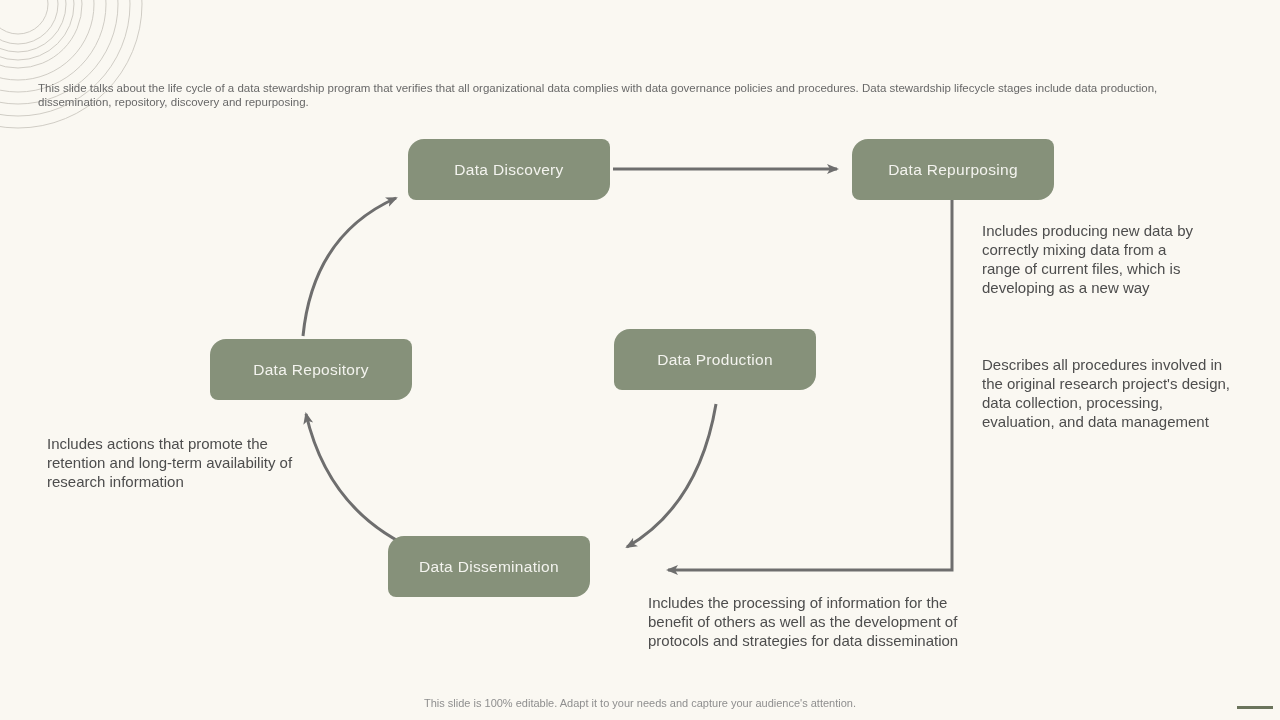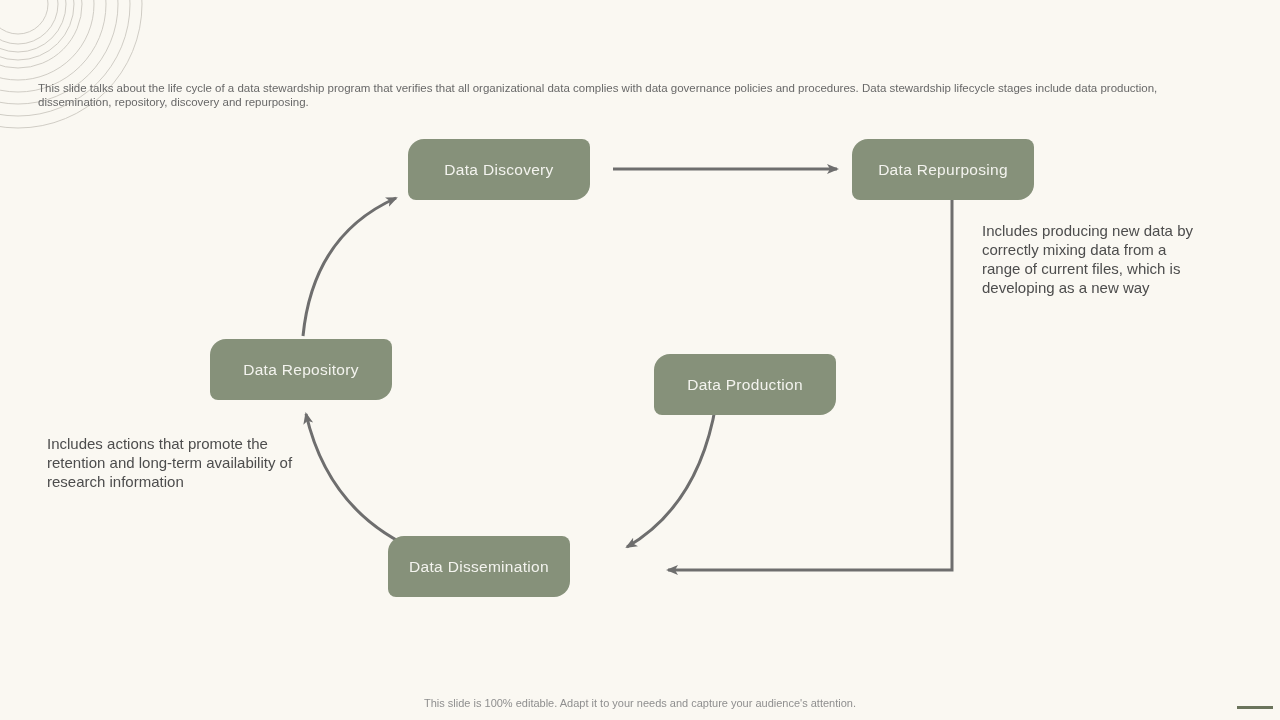--- a/index.html
+++ b/index.html
@@ -18,32 +18,32 @@
   .title{
     left:38px; top:28px; width:1200px;
     font-size:37px; letter-spacing:0.5px; color:var(--title-text);
     font-weight:400;
   }
   .subtitle{
     left:38px; top:81px; width:1175px;
     font-size:11.5px; line-height:14px; color:var(--subtitle-text);
   }
   .node{
-    width:182px; height:61px;
+    width:202px; height:61px;
     background:var(--node-fill);
     border-radius:16px 8px 16px 8px;
     display:flex; align-items:center; justify-content:center;
   }
   .node span{
     color:var(--node-text); font-size:15.5px; letter-spacing:0.3px;
   }
   .node-discovery{left:408px; top:139px;}
   .node-repurposing{left:852px; top:139px;}
   .node-repository{left:210px; top:339px;}
-  .node-production{left:614px; top:354px;margin-left:40px;}
+  .node-production{left:614px; top:329px;}
   .node-dissemination{left:388px; top:536px;}
   .note{
     font-size:15px; line-height:19px; color:var(--body-text);
   }
   .note-discovery{left:47px; top:147px; width:245px;}
   .note-repurposing{left:982px; top:221px; width:215px;}
   .note-production{left:982px; top:355px; width:252px;}
   .note-repository{left:47px; top:434px; width:252px;}
   .note-dissemination{left:648px; top:593px; width:342px;}
   .footer{
@@ -103,18 +103,20 @@
     <span>Data Repository</span>
   </div>
   <div class="abs node node-production">
     <span>Data Production</span>
   </div>
   <div class="abs node node-dissemination">
     <span>Data Dissemination</span>
   </div>
 
   <div class="abs note note-repurposing">Includes  producing new data by correctly  mixing data from a range of current files, which is developing as a new way</div>
+  <div class="abs note note-production">Describes all procedures involved in the original research project's design, data collection,  processing, evaluation,  and data management</div>
   <div class="abs note note-repository">Includes  actions that promote the retention and long-term availability of research information</div>
+  <div class="abs note note-dissemination">Includes  the processing of information for the benefit of others as well as the development of protocols and strategies for data dissemination</div>
 
   <div class="abs footer">This slide is 100% editable. Adapt it to your needs and capture your audience's attention.</div>
   <div class="abs accent-dash"></div>
 
 </div>
 
 </body></html>

